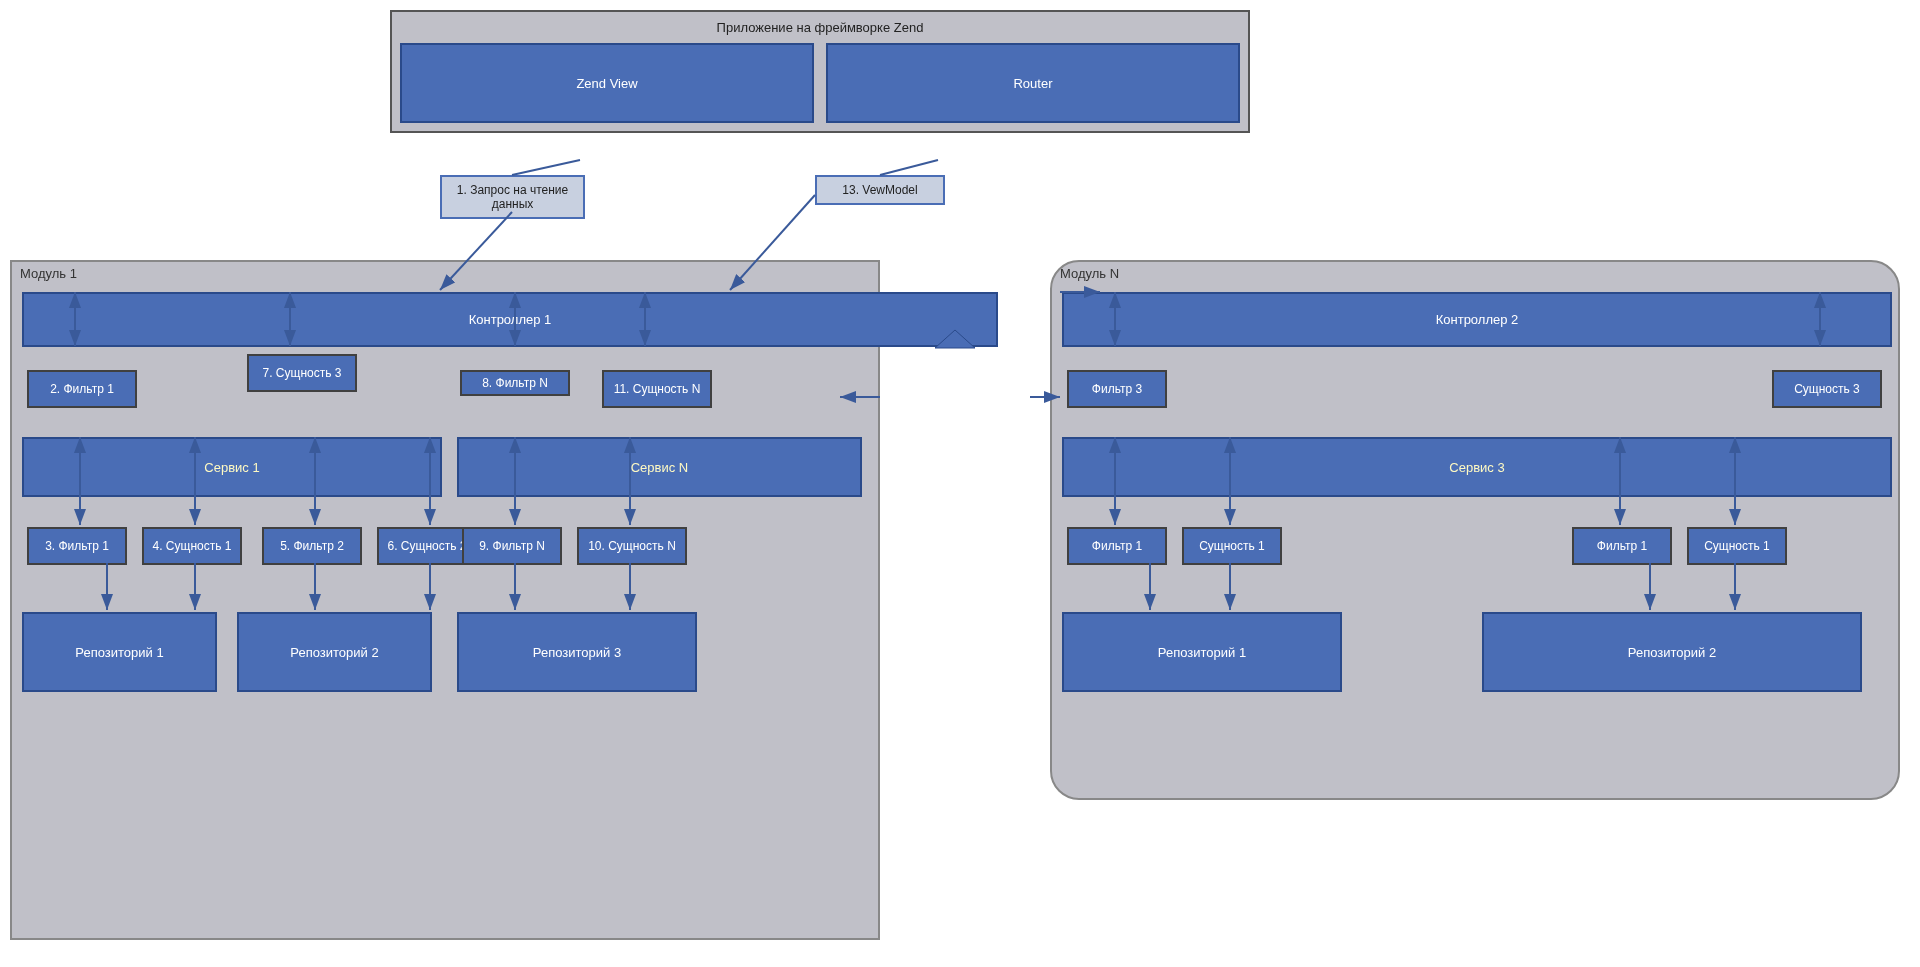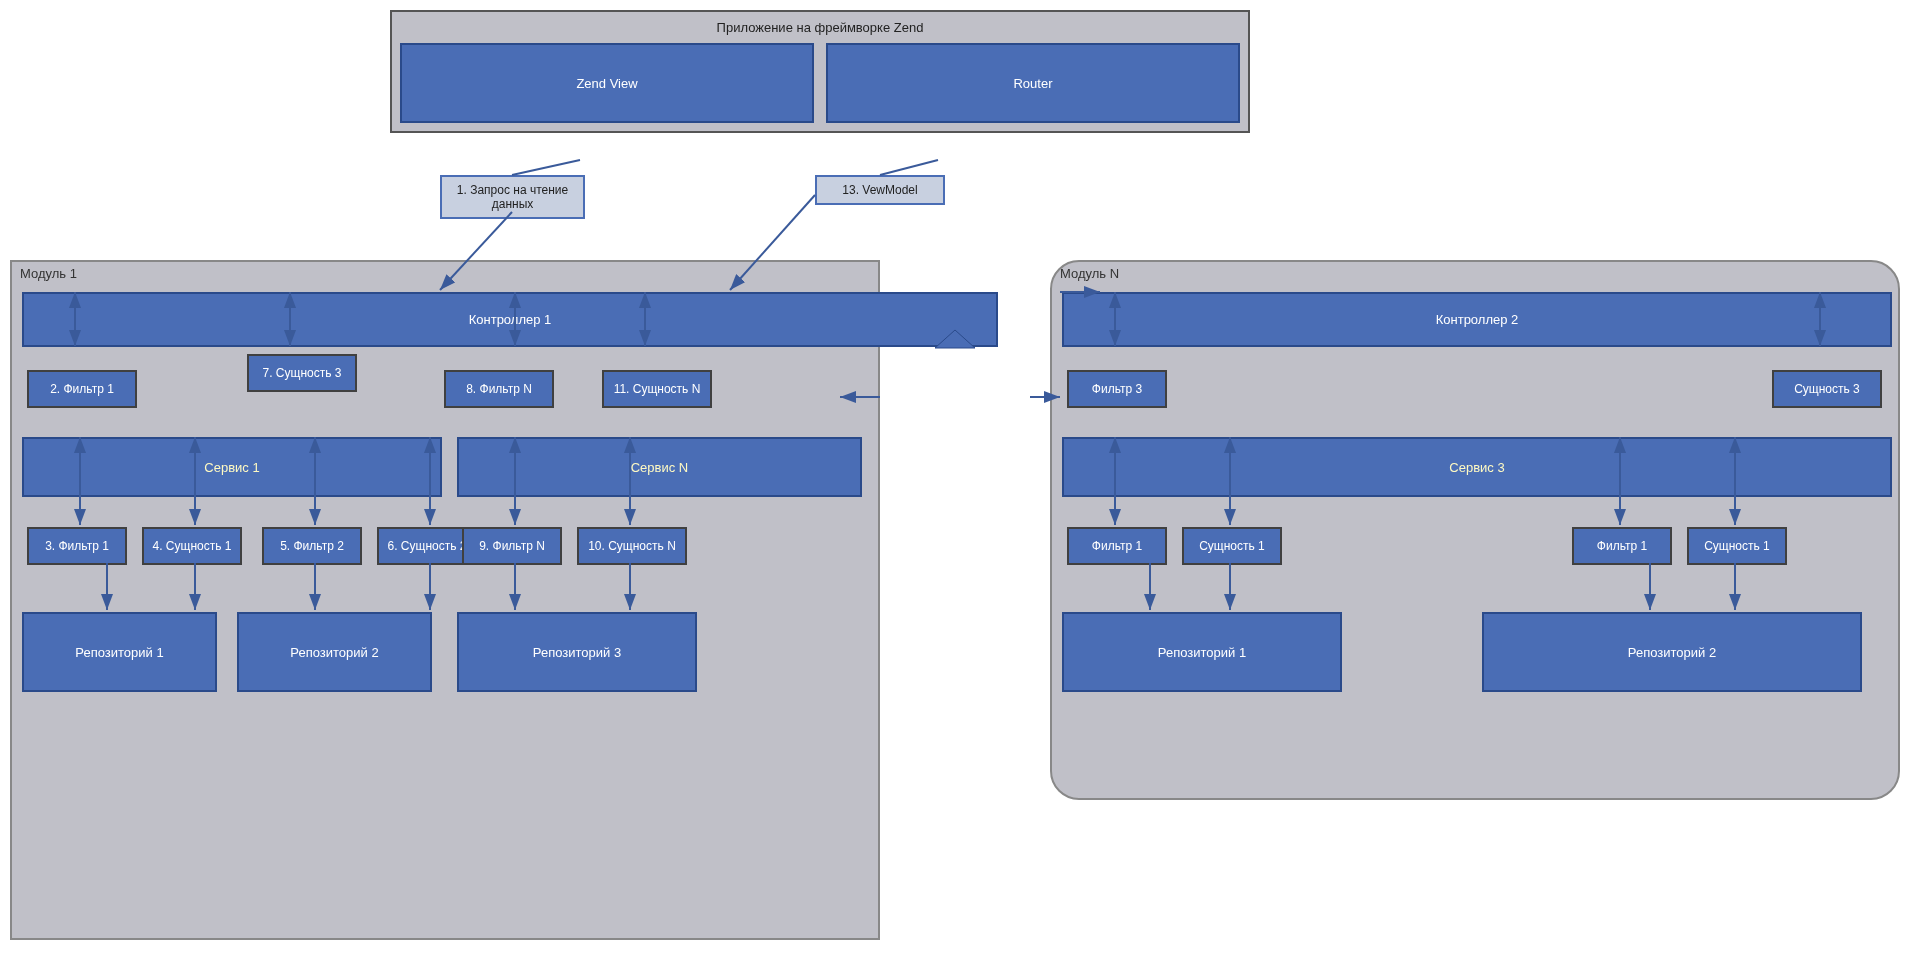--- a/index.html
+++ b/index.html
@@ -185,21 +185,21 @@
     </div>
 
     <div class="small-box" style="position:absolute; left:15px; top:108px; width:110px; height:38px;">
       <span>2. Фильтр 1</span>
     </div>
 
     <div class="small-box" style="position:absolute; left:235px; top:92px; width:110px; height:38px;">
       <span>7. Сущность 3</span>
     </div>
 
-    <div class="small-box" style="position:absolute; left:432px; top:108px; width:110px; height:38px;">
+    <div class="small-box" style="position:absolute; left:448px; top:108px; width:110px; height:26px;">
       <span>8. Фильтр N</span>
     </div>
 
     <div class="small-box" style="position:absolute; left:590px; top:108px; width:110px; height:38px;">
       <span>11. Сущность N</span>
     </div>
 
     <div class="service-box" style="position:absolute; left:10px; top:175px; width:420px; height:60px;">
       <span>Сервис 1</span>
     </div>

